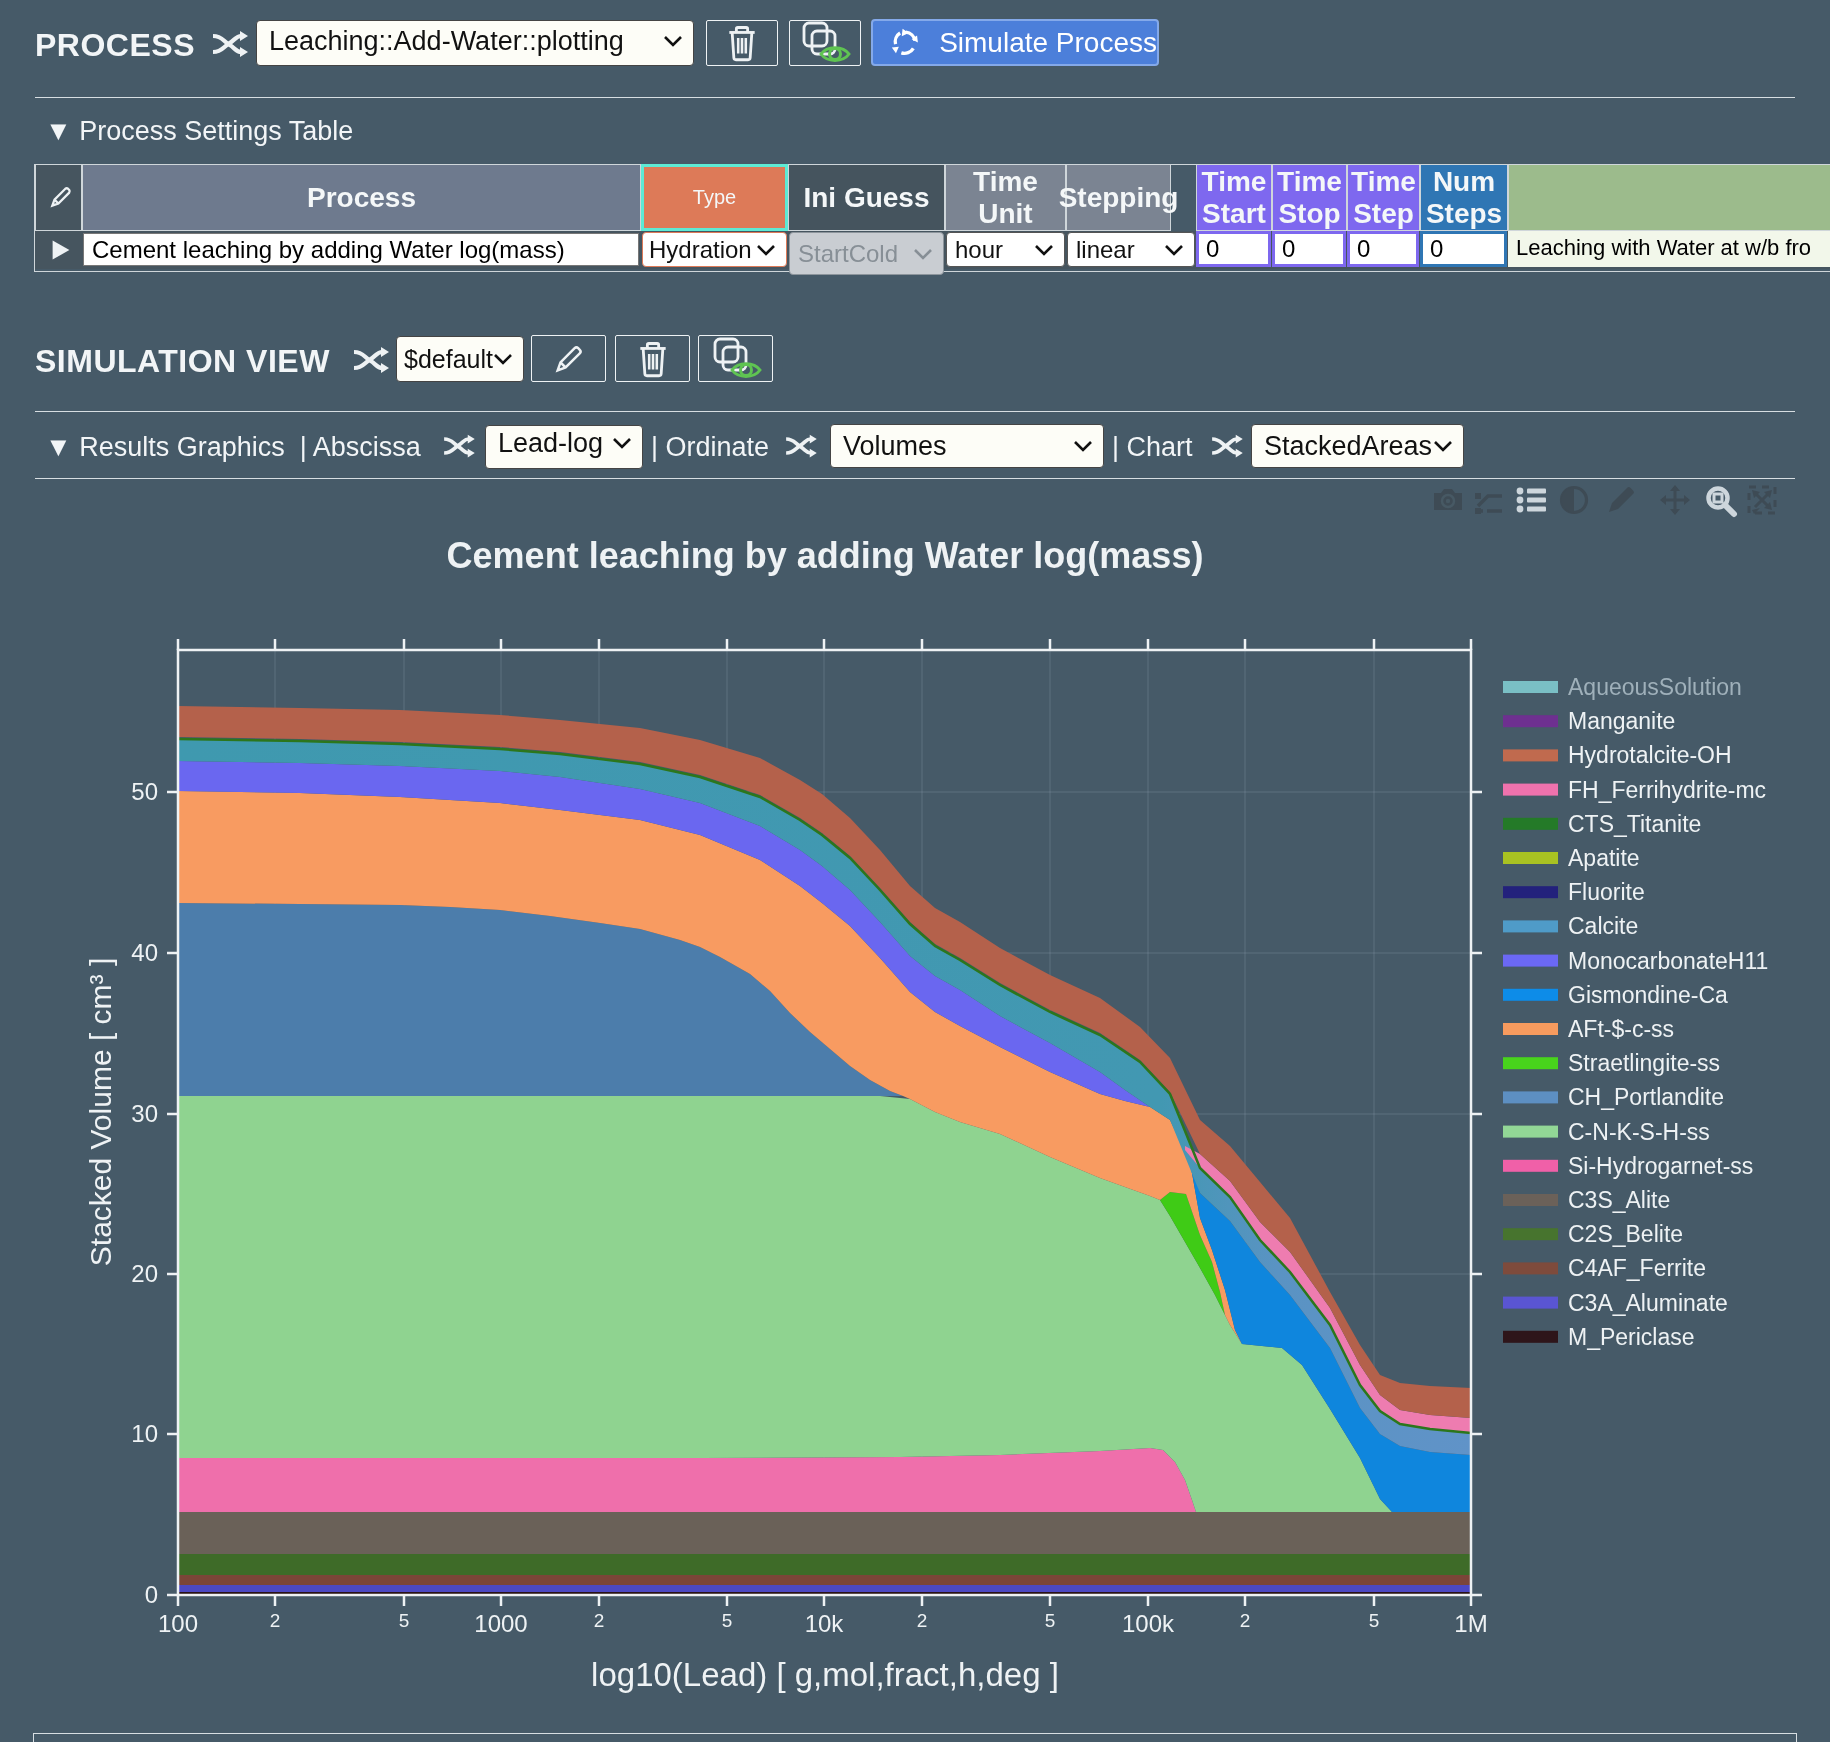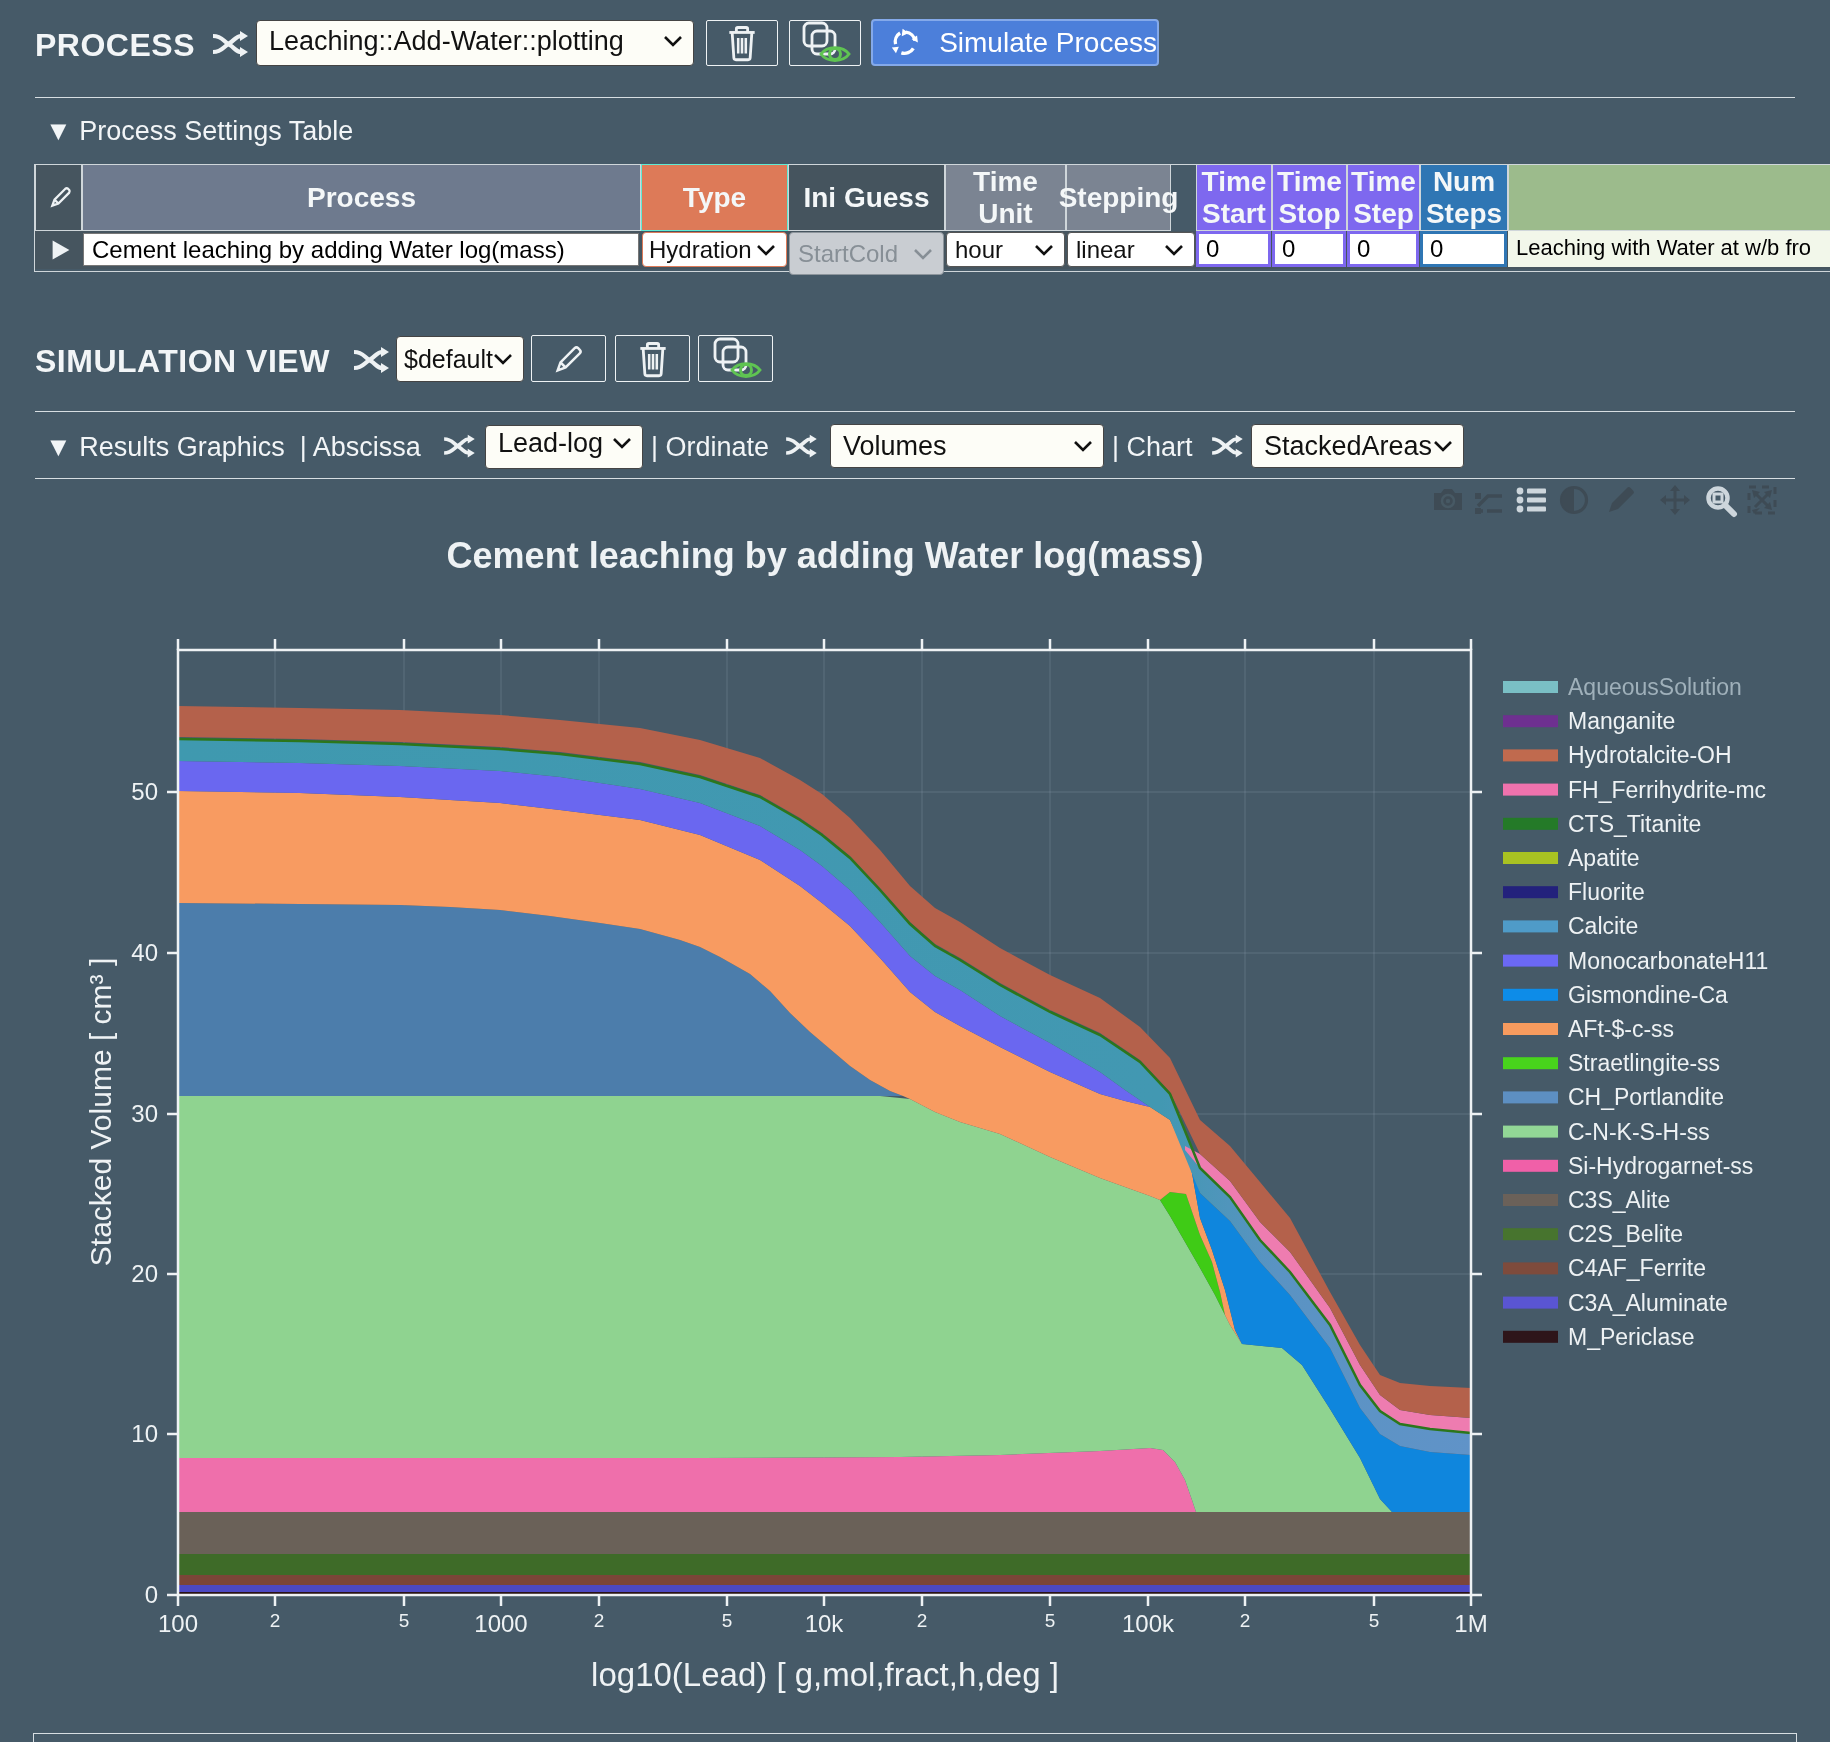--- a/index.html
+++ b/index.html
@@ -228,21 +228,21 @@
       </g>
       <path d="M14 0.5 l7.5 5 -8.5 4 Z M1 23 l8.5-1 -3.5 8 Z M31.5 8.5 l1 8.5 -7.5-4 Z" fill="#fff"></path>
     </svg>
     <span style="font-size:28px;color:#fff;margin-left:20px;white-space:nowrap">Simulate Process</span>
   </div>
 <div class="hline" style="top:97px"></div>
 <div class="lbl" style="left:45px;top:116px">▼ Process Settings Table</div>
 <div style="position:absolute;left:34px;top:164px;width:1796px;height:108px;border:1px solid #cfd6da;border-right:none;box-sizing:border-box"></div>
 <div style="position:absolute;left:35px;top:164px;width:47px;height:67px;background:#46555f;border:1px solid #cfd6da;box-sizing:border-box;display:flex;align-items:center;justify-content:center;font-weight:bold;font-size:28px;color:#f4f7f8;text-align:center;line-height:1.12"></div>
 <div style="position:absolute;left:82px;top:164px;width:559px;height:67px;background:#6e7a8e;border:1px solid #cfd6da;box-sizing:border-box;display:flex;align-items:center;justify-content:center;font-weight:bold;font-size:28px;color:#f4f7f8;text-align:center;line-height:1.12">Process</div>
-<div style="position:absolute;left:641px;top:164px;width:147px;height:67px;background:#dd7a58;border:1px solid #5eead4;box-sizing:border-box;display:flex;align-items:center;justify-content:center;font-weight:bold;font-size:28px;color:#f4f7f8;text-align:center;line-height:1.12">Type</div>
+<div style="position:absolute;left:641px;top:164px;width:147px;height:67px;background:#dd7a58;border:3px solid #5eead4;box-sizing:border-box;display:flex;align-items:center;justify-content:center;font-weight:normal;font-size:20px;color:#f4f7f8;text-align:center;line-height:1.12">Type</div>
 <div style="position:absolute;left:788px;top:164px;width:157px;height:67px;background:#45545e;border:1px solid #cfd6da;box-sizing:border-box;display:flex;align-items:center;justify-content:center;font-weight:bold;font-size:28px;color:#f4f7f8;text-align:right;line-height:1.12">Ini Guess</div>
 <div style="position:absolute;left:945px;top:164px;width:121px;height:67px;background:#7b8492;border:1px solid #cfd6da;box-sizing:border-box;display:flex;align-items:center;justify-content:center;font-weight:bold;font-size:28px;color:#f4f7f8;text-align:center;line-height:1.12">Time<br>Unit</div>
 <div style="position:absolute;left:1066px;top:164px;width:105px;height:67px;background:#7b8492;border:1px solid #cfd6da;box-sizing:border-box;display:flex;align-items:center;justify-content:center;font-weight:bold;font-size:28px;color:#f4f7f8;text-align:center;line-height:1.12">Stepping</div>
 <div style="position:absolute;left:1196px;top:164px;width:76px;height:67px;background:#7e68ef;border:1px solid #cfd6da;box-sizing:border-box;display:flex;align-items:center;justify-content:center;font-weight:bold;font-size:28px;color:#f4f7f8;text-align:center;line-height:1.12">Time<br>Start</div>
 <div style="position:absolute;left:1272px;top:164px;width:75px;height:67px;background:#7e68ef;border:1px solid #cfd6da;box-sizing:border-box;display:flex;align-items:center;justify-content:center;font-weight:bold;font-size:28px;color:#f4f7f8;text-align:center;line-height:1.12">Time<br>Stop</div>
 <div style="position:absolute;left:1347px;top:164px;width:73px;height:67px;background:#7e68ef;border:1px solid #cfd6da;box-sizing:border-box;display:flex;align-items:center;justify-content:center;font-weight:bold;font-size:28px;color:#f4f7f8;text-align:center;line-height:1.12">Time<br>Step</div>
 <div style="position:absolute;left:1420px;top:164px;width:88px;height:67px;background:#2f76b4;border:1px solid #cfd6da;box-sizing:border-box;display:flex;align-items:center;justify-content:center;font-weight:bold;font-size:28px;color:#f4f7f8;text-align:center;line-height:1.12">Num<br>Steps</div>
 <div style="position:absolute;left:1508px;top:164px;width:323px;height:67px;background:#9cbb8c;border:1px solid #cfd6da;box-sizing:border-box;display:flex;align-items:center;justify-content:center;font-weight:bold;font-size:28px;color:#f4f7f8;text-align:center;line-height:1.12"></div>
 <div style="position:absolute;left:48px;top:184px"><svg width="26" height="26" viewBox="0 0 30 30">
       <path d="M5 25 L7.5 18 L20 5.5 a2.6 2.6 0 0 1 3.1 0 l1.4 1.4 a2.6 2.6 0 0 1 0 3.1 L12 22.5 Z M7.5 18 l4.5 4.5" fill="none" stroke="#eef2f4" stroke-width="2.6"></path>

